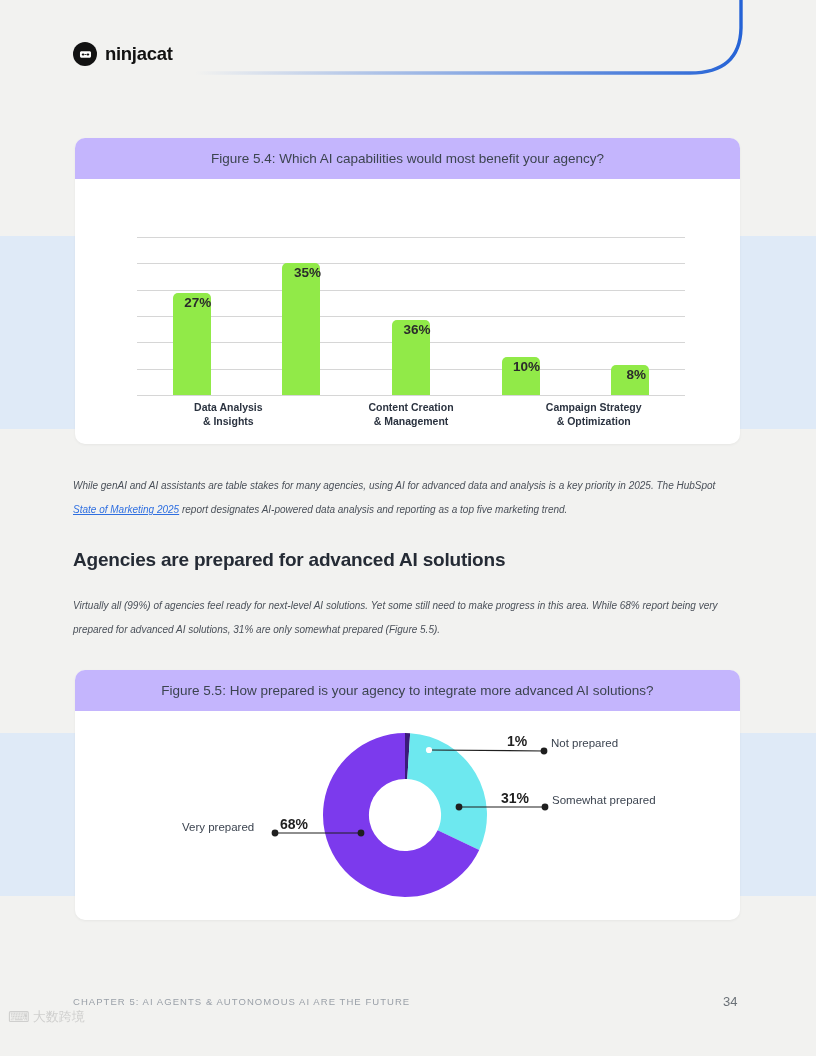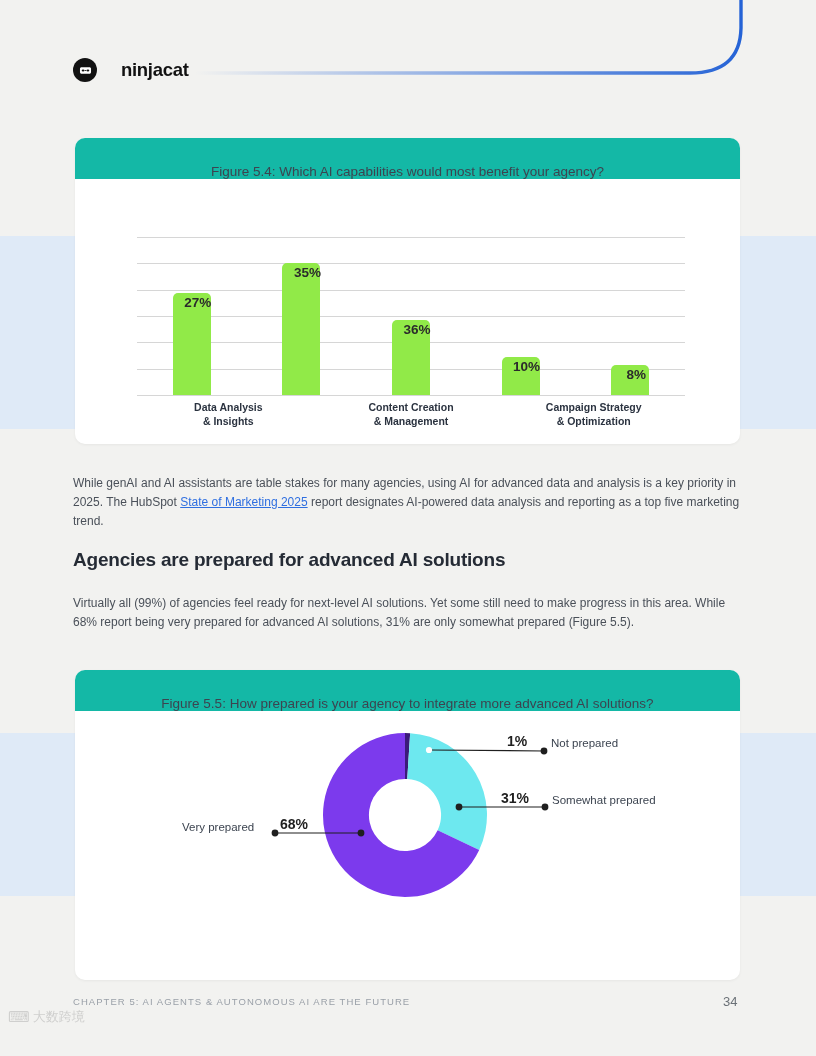--- a/index.html
+++ b/index.html
@@ -13,31 +13,31 @@
 
   
   .band { position: absolute; left: 0; width: 816px; background: #dfeaf7; }
   .band-1 { top: 236px; height: 193px; }
   .band-2 { top: 733px; height: 163px; }
 
   
   .curve { position: absolute; top: 0; left: 0; width: 816px; height: 120px; pointer-events: none; }
 
   
-  .logo { position: absolute; left: 73px; top: 58px; display: flex; align-items: center; gap: 24px; text-align: right; }
+  .logo { position: absolute; left: 73px; top: 42px; display: flex; align-items: center; gap: 8px; text-align: right; }
   .logo-mark { width: 24px; height: 24px; border-radius: 50%; background: #121212;
                display: flex; align-items: center; justify-content: center; }
   .logo-text { font-size: 18.5px; font-weight: 700; color: #121212; letter-spacing: -0.3px; }
 
   
   .card { position: absolute; left: 75px; width: 665px; background: #ffffff;
           border-radius: 10px; overflow: hidden; box-shadow: 0 1px 3px rgba(0,0,0,.05); }
   .card-1 { top: 138px; height: 306px; }
-  .card-2 { top: 670px; height: 310px; }
-  .card-head { background: #14b8a6; height: 41px; display: flex; align-items: flex-end;
+  .card-2 { top: 670px; height: 250px; }
+  .card-head { background: #c4b5fd; height: 41px; display: flex; align-items: center;
                justify-content: center; }
   .card-head-title { font-size: 13.5px; color: #3c4450; font-weight: 400; }
 
   
   .barchart { position: relative; width: 665px; height: 265px; }
   .plot { position: absolute; left: 62px; top: 58px; width: 548px; height: 158px; }
   .gridline { position: absolute; left: 0; width: 100%; height: 1px; background: #d6d6d6; }
   .bars { position: absolute; left: 62px; top: 58px; width: 548px; height: 158px;
           display: flex; align-items: flex-end; }
   .barcol { flex: 1; display: flex; flex-direction: column; align-items: center; justify-content: flex-end; height: 100%; }
@@ -48,22 +48,22 @@
   .xlabel { flex: 1; text-align: center; font-size: 10.5px; font-weight: 700; color: #2b3340;
             line-height: 13.5px; }
 
   
   .donutwrap { position: relative; width: 665px; height: 209px; }
   .donut-svg { position: absolute; left: 0; top: 0; }
   .donut-label { position: absolute; font-size: 11.5px; color: #3c4450; white-space: nowrap; }
   .donut-pct { position: absolute; font-size: 14px; font-weight: 700; color: #1f1f1f; white-space: nowrap; }
 
   
-  .para { position: absolute; left: 73px; width: 668px; font-size: 12px; line-height: 19px;
-          color: #4a5059; }
+  .para { position: absolute; left: 73px; width: 668px; font-size: 10px; line-height: 24px;
+          color: #4a5059; font-style: italic; }
   .para-1 { top: 474px; }
   .para-2 { top: 594px; }
   .link { color: #2f6fe0; }
   .h2 { position: absolute; left: 73px; top: 549px; font-size: 19px; font-weight: 700;
         color: #252b35; letter-spacing: -0.2px; }
 
   
   .footer-text { position: absolute; left: 73px; top: 996px; font-size: 9.5px;
                  letter-spacing: 1.05px; color: #9aa0a8; font-weight: 400; }
   .footer-page { position: absolute; left: 723px; top: 994px; font-size: 13px; color: #6b7177; }

